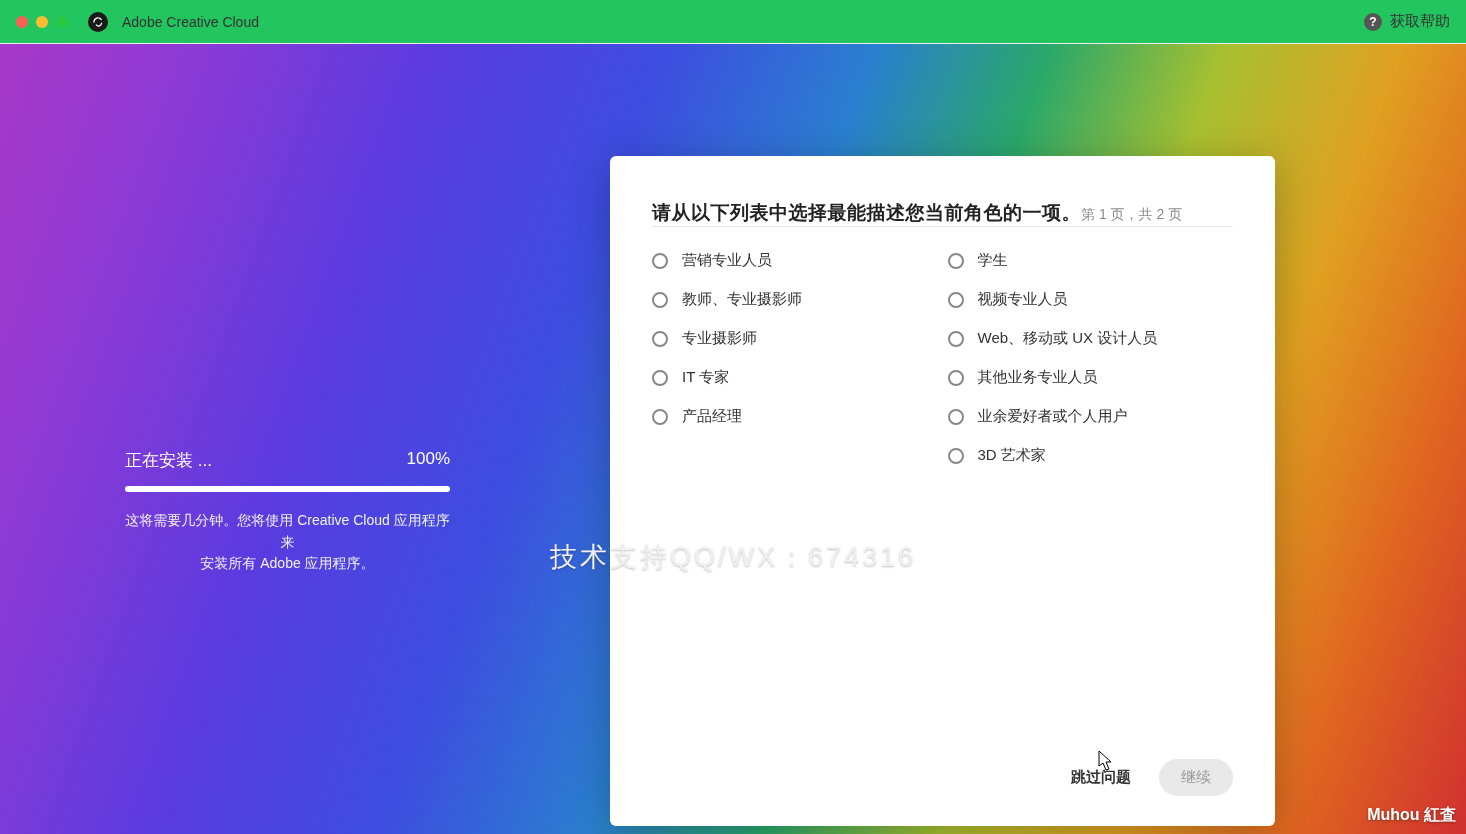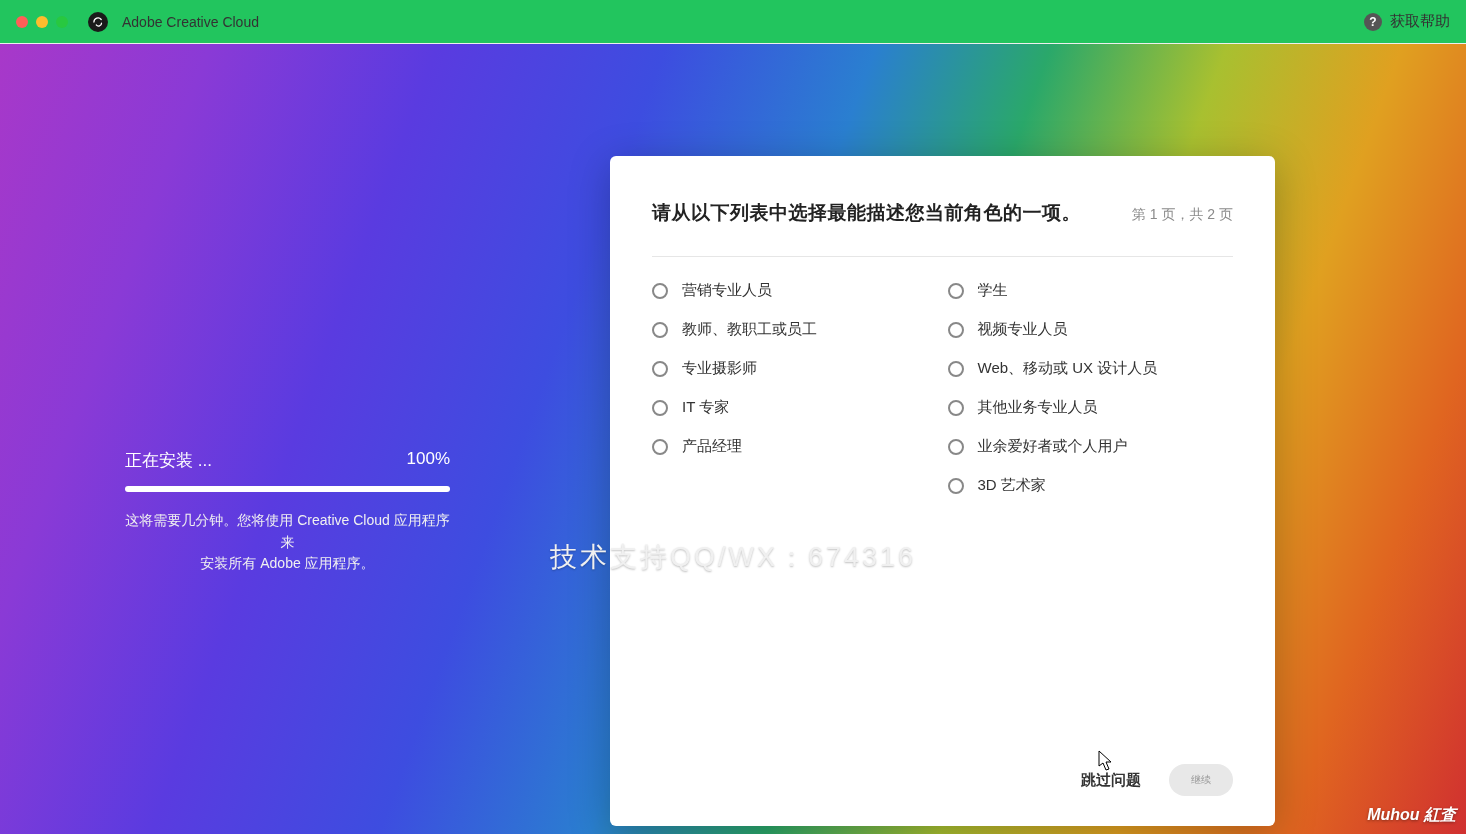--- a/index.html
+++ b/index.html
@@ -49,22 +49,22 @@
   .progress-fill { height: 100%; background: #fff; width: 100%; }
   .install-desc {
     font-size: 14px; line-height: 1.55; text-align: center; color: #f0f0f0;
   }
   .card {
     position: absolute; left: 610px; top: 112px; width: 665px; height: 670px;
     background: #fff; border-radius: 6px; box-shadow: 0 8px 40px rgba(0,0,0,.25);
     padding: 44px 42px 30px; display: flex; flex-direction: column;
   }
   .card-header {
-    display: flex; justify-content: space-between; align-items: baseline;
-    padding-bottom: 30px; border-bottom: 1px solid #e6e6e6;
+    display: flex; align-items: baseline;
+    border-bottom: 1px solid #e6e6e6;
   }
   .card-title { font-size: 19px; font-weight: 600; color: #222; letter-spacing: .5px; }
   .page-indicator { font-size: 14px; color: #8a8a8a; }
   .options {
     display: grid; grid-template-columns: 1fr 1fr; column-gap: 10px;
     row-gap: 20px; padding-top: 24px; gap: 10px;
   }
   .option {
     display: flex; align-items: center; gap: 14px; cursor: pointer;
   }
@@ -73,31 +73,31 @@
     flex-shrink: 0;
   }
   .option-label { font-size: 15px; color: #333; }
   .card-footer {
     margin-top: auto; display: flex; justify-content: flex-end;
     align-items: center; gap: 28px;
   }
   .skip-link { font-size: 15px; font-weight: 600; color: #333; cursor: pointer; position: relative; }
   .continue-btn {
     padding: 9px 22px; border-radius: 20px; background: #e8e8e8;
-    color: #999; font-size: 10px; border: none; cursor: default;
+    color: #999; font-size: 15px; border: none; cursor: default;
   }
   .overlay-text {
     position: absolute; left: 50%; top: 495px; transform: translateX(-50%);
     font-size: 27px; font-weight: 500; color: #f0f0f0;
     text-shadow: 0 1px 2px rgba(0,0,0,.25); letter-spacing: 3px;
     white-space: nowrap; pointer-events: none;
   }
   .watermark {
     position: absolute; right: 10px; bottom: 8px; font-size: 16px;
-    font-style: italic; font-weight: bold; color: #fff;
+    font-weight: bold; color: #fff;
     text-shadow: 0 1px 3px rgba(0,0,0,.4);
   }
   .cursor {
     position: absolute; left: 1098px; top: 706px; width: 16px; height: 22px;
     pointer-events: none;
   }
 </style>
 </head>
 <body>
 
@@ -144,21 +144,21 @@
       <div class="page-indicator">第 1 页，共 2 页</div>
     </div>
     <div class="options">
       <div>
         <div class="option" style="margin-bottom:20px">
           <span class="radio"></span>
           <span class="option-label">营销专业人员</span>
         </div>
         <div class="option" style="margin-bottom:20px">
           <span class="radio"></span>
-          <span class="option-label">教师、教职工或员工</span>
+          <span class="option-label">教师、专业摄影师</span>
         </div>
         <div class="option" style="margin-bottom:20px">
           <span class="radio"></span>
           <span class="option-label">专业摄影师</span>
         </div>
         <div class="option" style="margin-bottom:20px">
           <span class="radio"></span>
           <span class="option-label">IT 专家</span>
         </div>
         <div class="option">

